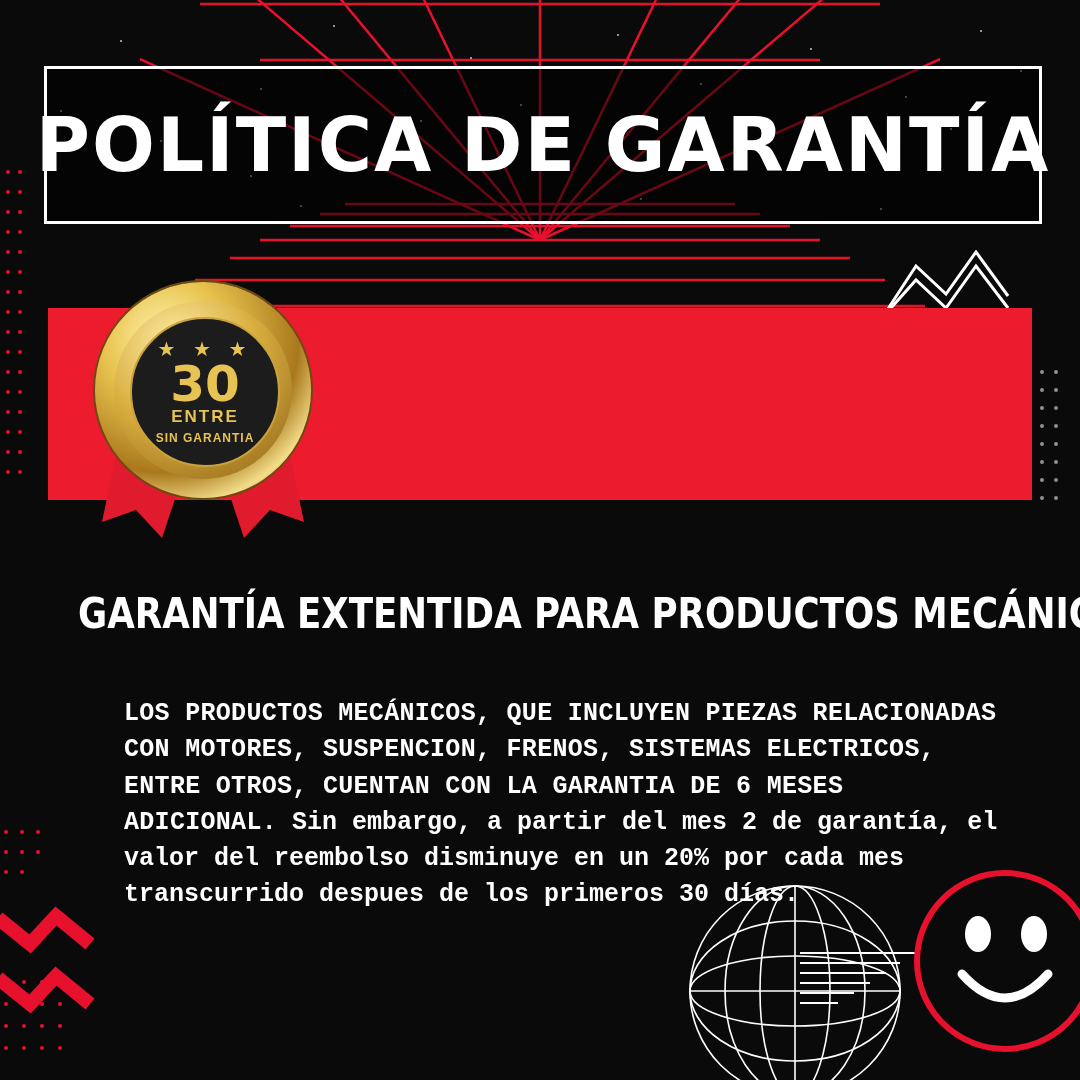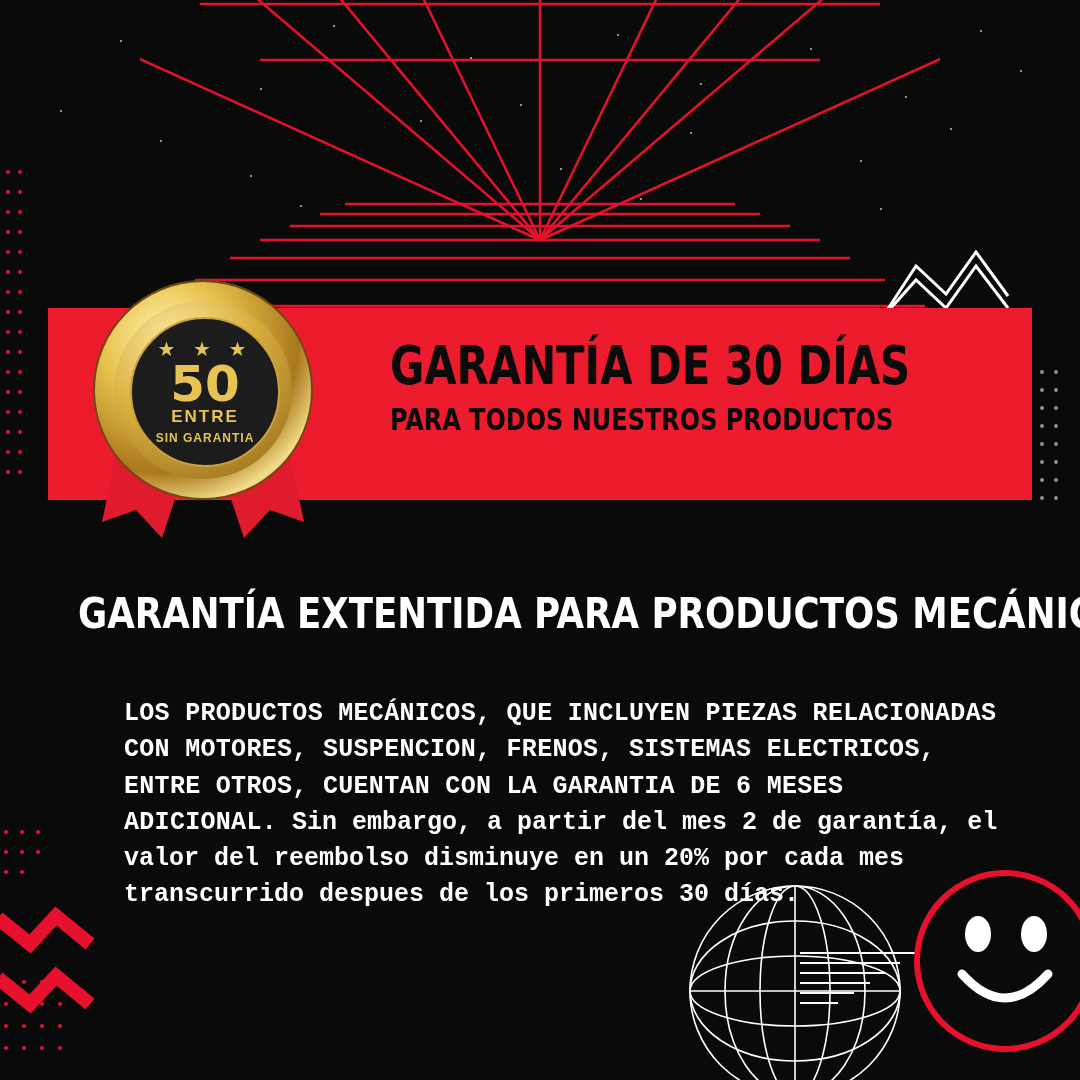--- a/index.html
+++ b/index.html
@@ -462,37 +462,36 @@
     <div class="smiley-br">
       <svg width="190" height="190" viewBox="0 0 190 190">
         <circle cx="95" cy="95" r="88" fill="none" stroke="#e8112d" stroke-width="6"></circle>
         <ellipse cx="68" cy="68" rx="13" ry="18" fill="#ffffff"></ellipse>
         <ellipse cx="124" cy="68" rx="13" ry="18" fill="#ffffff"></ellipse>
         <path d="M52 108 q43 48 86 0" fill="none" stroke="#ffffff" stroke-width="9" stroke-linecap="round"></path>
       </svg>
     </div>
   </div>
 
+  <div class="title-frame">
+    <div class="title-text">POLÍTICA DE GARANTÍA</div>
+  </div>
 
   <div class="banner"></div>
-  <div class="banner-text">
-    <div class="banner-head">GARANTÍA DE 30 DÍAS</div>
-    <div class="banner-sub">PARA TODOS NUESTROS PRODUCTOS</div>
-  </div>
 
   <div class="badge-wrap">
     <svg style="position:absolute;left:0;top:150px" width="250" height="140" viewBox="0 0 250 140">
       <polygon points="42,10 104,52 84,112 58,84 24,96" fill="#e01b2d"></polygon>
       <polygon points="208,10 146,52 166,112 192,84 226,96" fill="#e01b2d"></polygon>
     </svg>
     <div class="badge-circle-outer"></div>
     <div class="badge-circle-inner"></div>
     <div class="badge-face">
       <div class="badge-stars">★ ★ ★</div>
-      <div class="badge-num">50</div>
+      <div class="badge-num">30</div>
       <div class="badge-dias">ENTRE</div>
       <div class="badge-sub">SIN GARANTIA</div>
     </div>
   </div>
 
   <div class="section-head">GARANTÍA EXTENTIDA PARA PRODUCTOS MECÁNICOS</div>
 
   <div class="body-copy">
     <span class="caps">LOS PRODUCTOS MECÁNICOS, QUE INCLUYEN PIEZAS RELACIONADAS CON MOTORES, SUSPENCION, FRENOS, SISTEMAS ELECTRICOS, ENTRE OTROS, CUENTAN CON LA GARANTIA DE 6 MESES ADICIONAL.</span><span class="mixed"> Sin embargo, a partir del mes 2 de garantía, el valor del reembolso disminuye en un 20% por cada mes transcurrido despues de los primeros 30 días.</span>
   </div>

